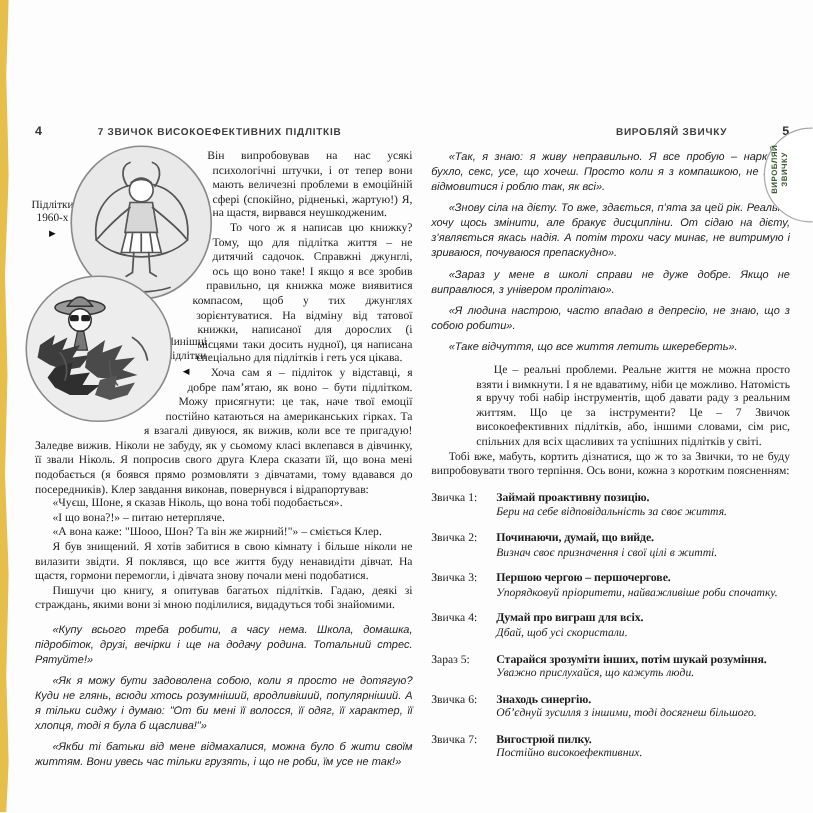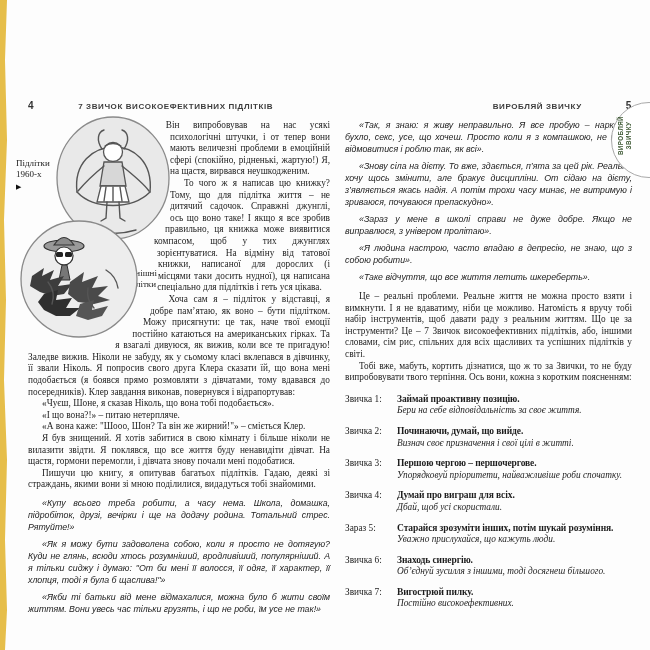--- a/index.html
+++ b/index.html
@@ -41,21 +41,21 @@
     margin:5px 0 0 0;text-indent:14px;color:#222;
   }
   .quotes-block{margin-top:6px;}
 
   
   .fig-a{float:left;width:142px;height:120px;position:relative;shape-outside:ellipse(52% 58% at 58% 48%);}
   .fig-b{float:left;clear:left;width:140px;height:105px;position:relative;shape-outside:circle(62% at 38% 30%);}
   .fig-a svg{position:absolute;left:26px;top:-6px;}
   .fig-b svg{position:absolute;left:-10px;top:-22px;}
   .fig-caption{
-    position:absolute;font-size:9px;line-height:10.5px;color:#222;text-align:left;
+    position:absolute;font-size:9px;line-height:10.5px;color:#222;text-align:center;
   }
   .cap-a{left:-12px;top:38px;width:52px;}
   .cap-b{right:-6px;top:28px;width:50px;}
   .cap-arrow{display:block;font-size:7px;color:#111;margin-top:3px;}
 
   
   .habits{margin-top:9px;}
   .habit-row{display:flex;margin-top:8px;}
   .habit-label{flex:0 0 52px;font-size:9.3px;line-height:12px;white-space:nowrap;}
   .habit-body{flex:1;}
@@ -167,21 +167,21 @@
     </div>
   </div>
 
   <div class="page-right body-text">
     <p class="quote">«Так, я знаю: я живу неправильно. Я все пробую – наркоту, бухло, секс, усе, що хочеш. Просто коли я з компашкою, не можу відмовитися і роблю так, як всі».</p>
     <p class="quote">«Знову сіла на дієту. То вже, здається, п’ята за цей рік. Реально хочу щось змінити, але бракує дисципліни. От сідаю на дієту, з’являється якась надія. А потім трохи часу минає, не витримую і зриваюся, почуваюся препаскудно».</p>
     <p class="quote">«Зараз у мене в школі справи не дуже добре. Якщо не виправлюся, з універом пролітаю».</p>
     <p class="quote">«Я людина настрою, часто впадаю в депресію, не знаю, що з собою робити».</p>
     <p class="quote">«Таке відчуття, що все життя летить шкереберть».</p>
 
-    <p class="para indent" style="margin-top:8px;">Це – реальні проблеми. Реальне життя не можна просто взяти і вимкнути. І я не вдаватиму, ніби це можливо. Натомість я вручу тобі набір інструментів, щоб давати раду з реальним життям. Що це за інструменти? Це – 7 Звичок високоефективних підлітків, або, іншими словами, сім рис, спільних для всіх щасливих та успішних підлітків у світі.</p>
+    <p class="para indent" style="margin-top:8px;margin-left:36px;">Це – реальні проблеми. Реальне життя не можна просто взяти і вимкнути. І я не вдаватиму, ніби це можливо. Натомість я вручу тобі набір інструментів, щоб давати раду з реальним життям. Що це за інструменти? Це – 7 Звичок високоефективних підлітків, або, іншими словами, сім рис, спільних для всіх щасливих та успішних підлітків у світі.</p>
     <p class="para indent">Тобі вже, мабуть, кортить дізнатися, що ж то за Звички, то не буду випробовувати твого терпіння. Ось вони, кожна з коротким поясненням:</p>
 
     <div class="habits">
       <div class="habit-row">
         <span class="habit-label">Звичка 1:</span>
         <span class="habit-body"><span class="habit-name">Займай проактивну позицію.</span><br>
         <span class="habit-desc">Бери на себе відповідальність за своє життя.</span></span>
       </div>
       <div class="habit-row">
         <span class="habit-label">Звичка 2:</span>

